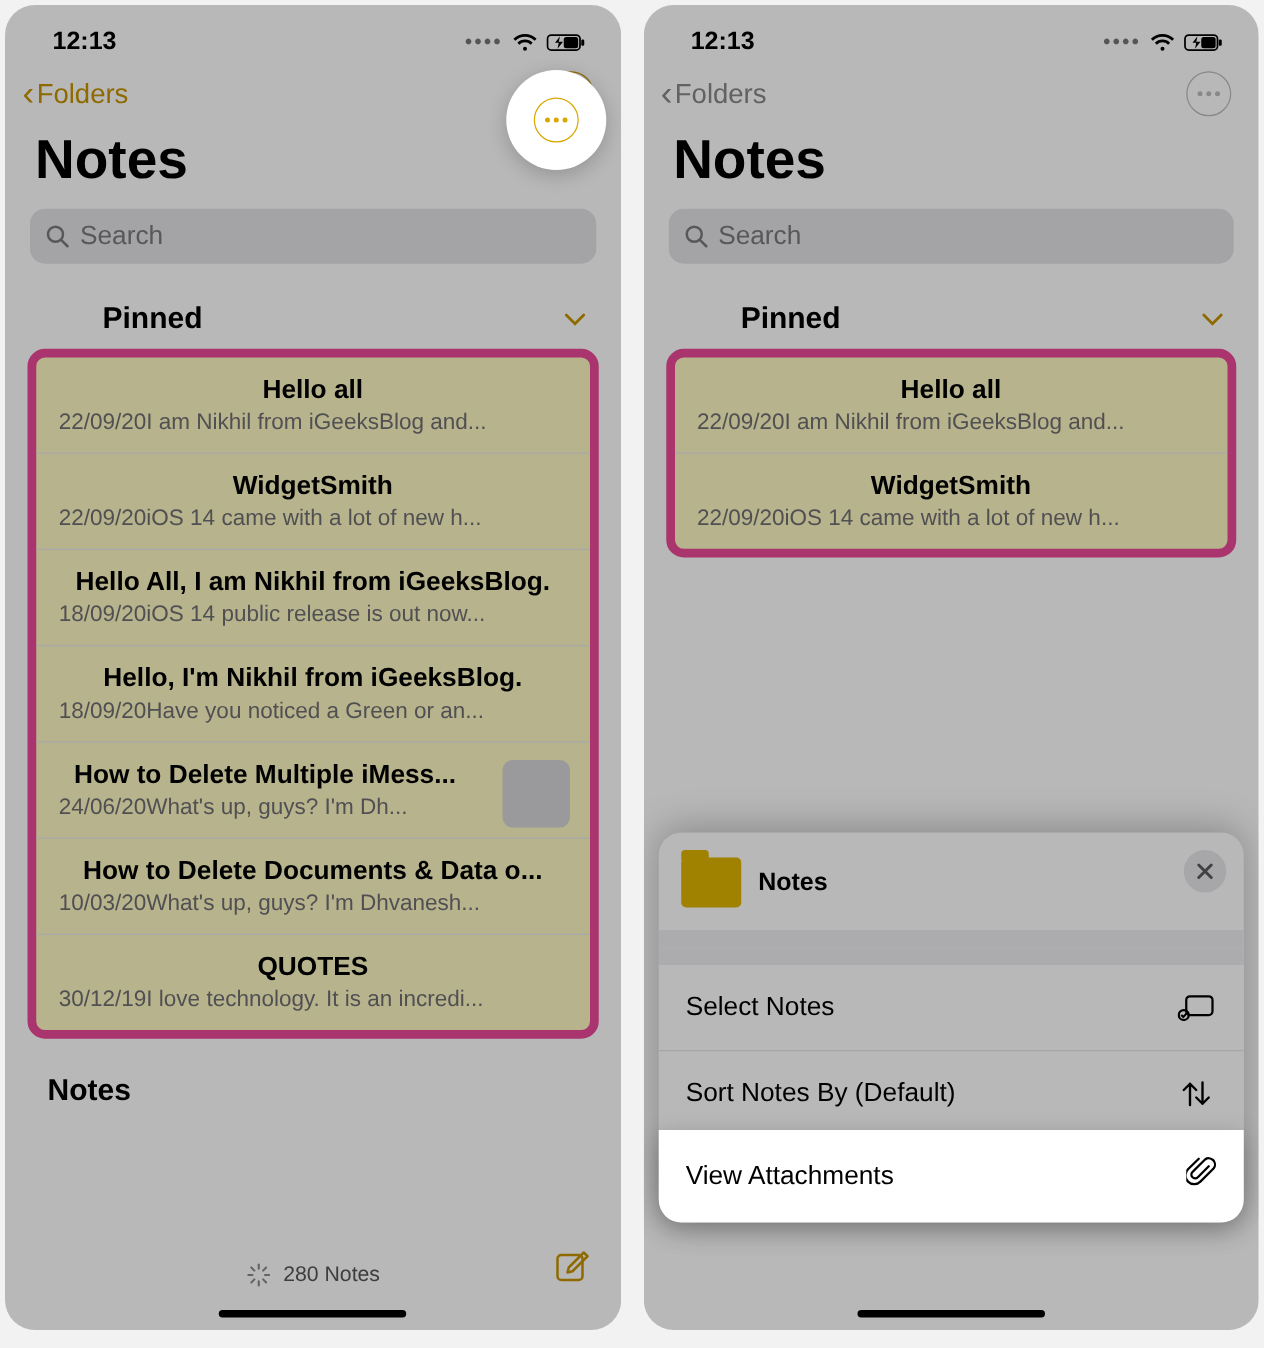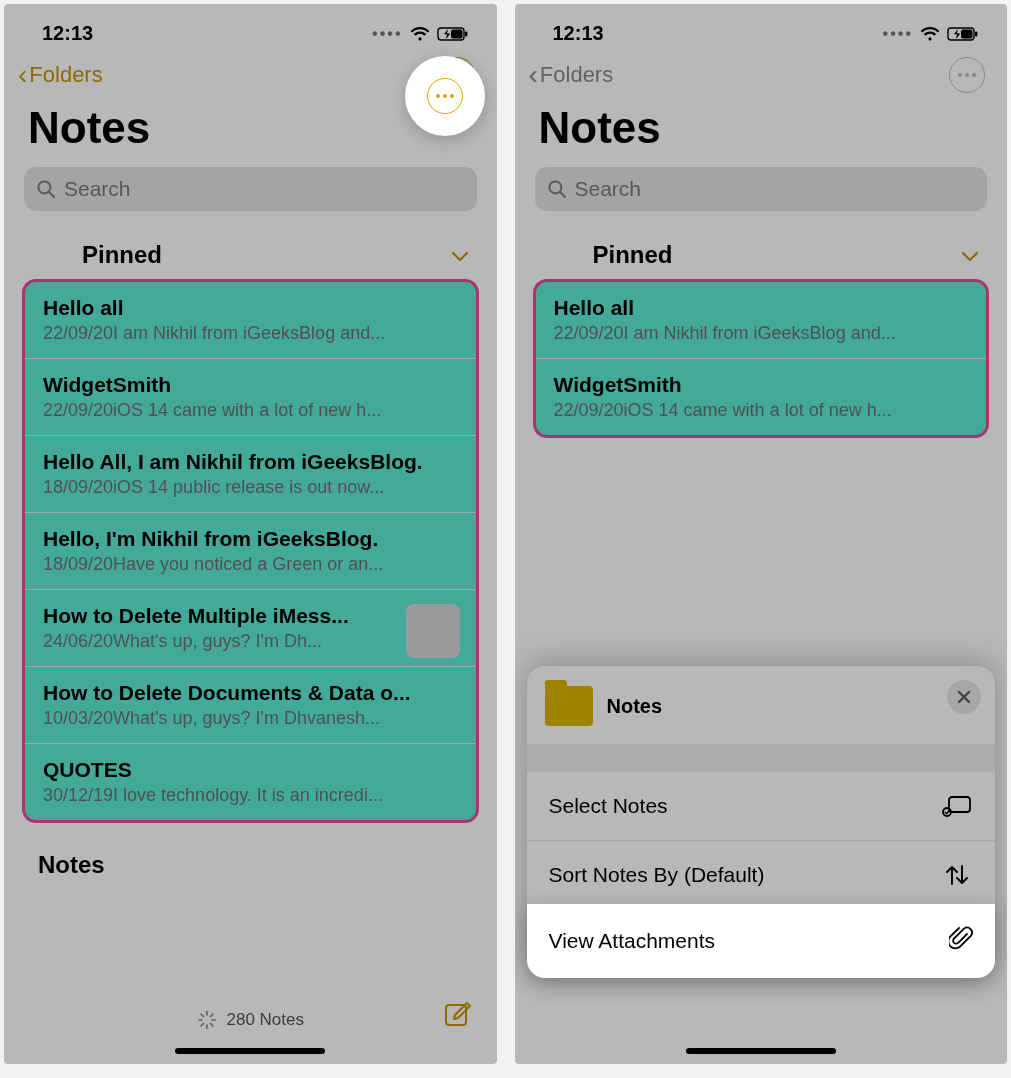--- a/index.html
+++ b/index.html
@@ -2,21 +2,21 @@
 <html><head>
 <meta charset="utf-8">
 <style>
   * { box-sizing: border-box; margin: 0; padding: 0; font-family: -apple-system, "Helvetica Neue", Arial, sans-serif; }
   body { background: #f2f2f2; display: flex; gap: 18px; justify-content: center; padding: 4px; }
   .phone {
     position: relative;
     width: 512px;
     height: 1060px;
     background: #fff;
-    border-radius: 4px;
+    border-radius: 24px;
     overflow: hidden;
   }
   .dim {
     position: absolute; inset: 0;
     background: rgba(0,0,0,0.28);
     pointer-events: none;
     z-index: 5;
   }
   .status-bar {
     display: flex; justify-content: space-between; align-items: center;
@@ -47,22 +47,23 @@
     display:flex; align-items:center; padding:10px 12px; color:#7a7a7e;
     font-size:21px; gap:8px;
   }
   .search svg{ display:block;}
   .section-header {
     display:flex; justify-content:space-between; align-items:center;
     padding: 30px 28px 10px 34px; font-size:24px; font-weight:700;margin-left:44px;
   }
   .chev-down { color:#c59400; }
   .card {
-    margin: 0 18px; background:#5eead4; border-radius:14px; overflow:hidden;
-    border:3px solid #ec4899;
+    margin: 0 18px; background:#fef9c3; border-radius:14px; overflow:hidden;
+    border:7px solid #ec4899;
+    text-align:center;
   }
   .note-row { padding:14px 18px; border-bottom:1px solid #e9e9eb; position:relative;}
   .note-row:last-child{ border-bottom:none;}
   .note-title { font-size:21px; font-weight:700; margin-bottom:3px;}
   .note-sub { font-size:18px; color:#707074; display:flex; gap:0;}
   .note-sub .date{white-space:nowrap;}
   .note-sub .prev{white-space:nowrap; overflow:hidden; text-overflow:ellipsis;}
   .thumb { position:absolute; right:16px; top:14px; width:54px; height:54px;
           background:#d6d6d8; border-radius:8px;}
   .section-title2 { font-size:24px; font-weight:700; padding: 28px 34px 10px;}

